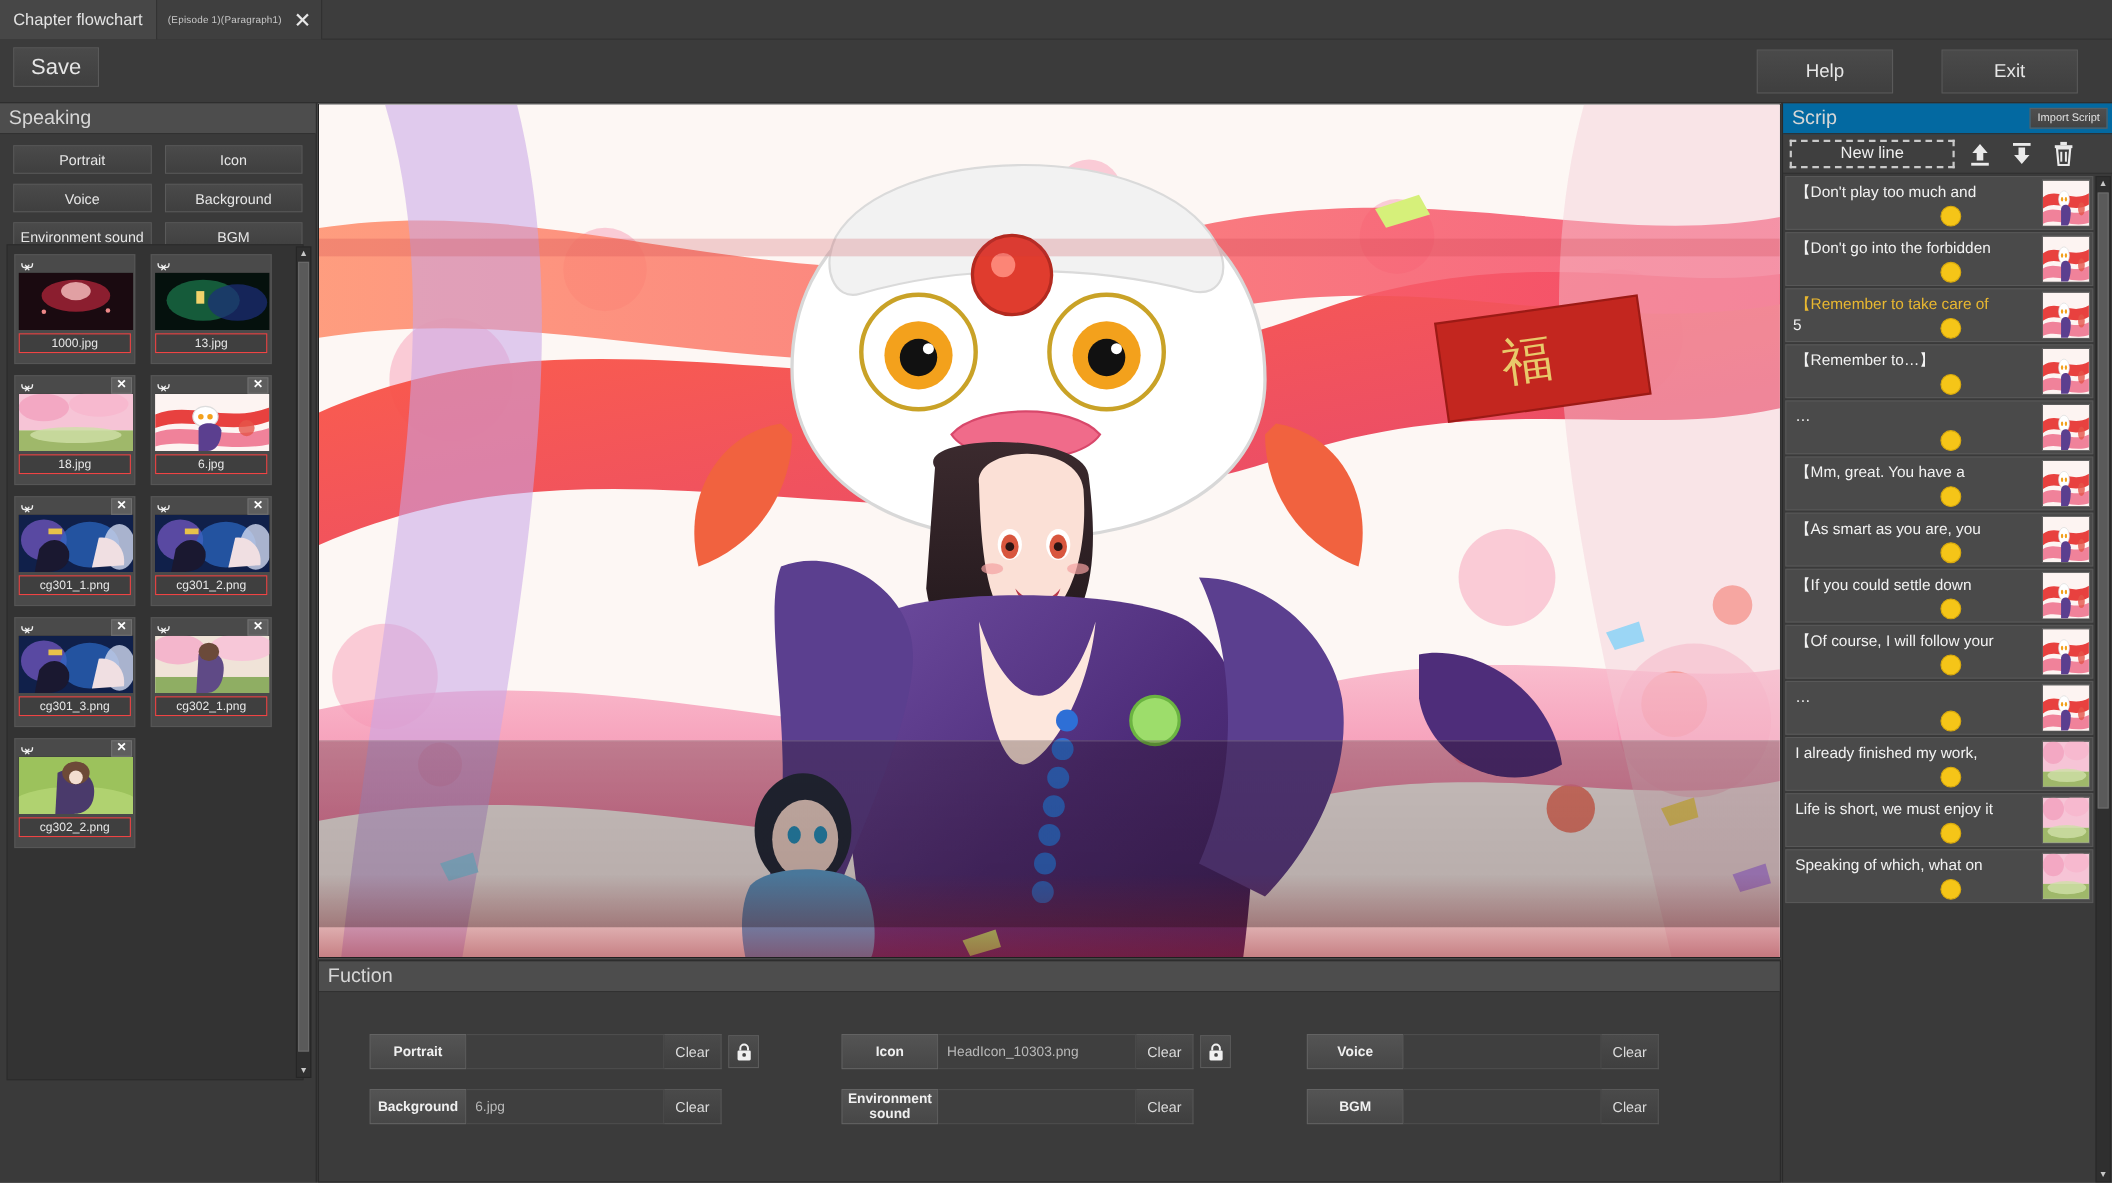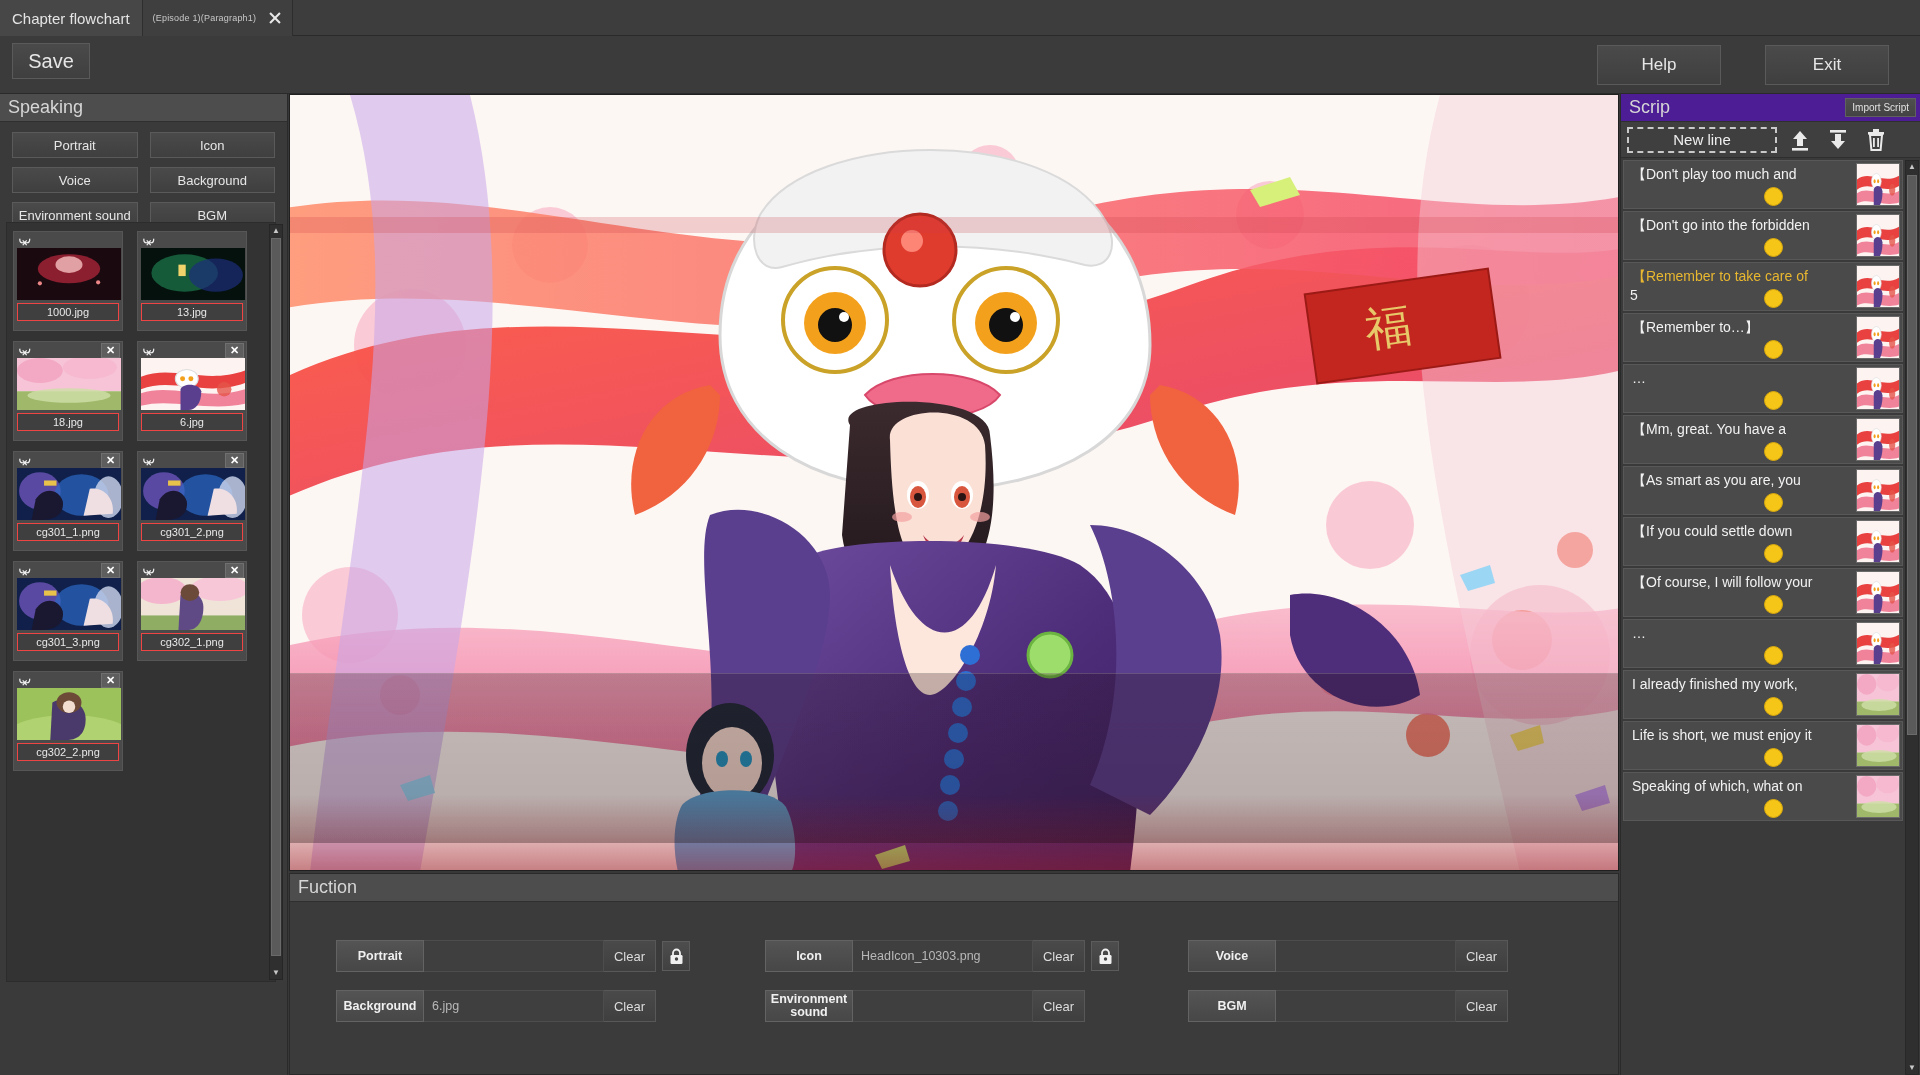--- a/index.html
+++ b/index.html
@@ -179,21 +179,21 @@
     background: linear-gradient(#4d4d4d,#414141); border: 1px solid #5c5c5c;
     display: flex; align-items: center; justify-content: center; cursor: pointer;
   }
 
   
   .right-panel {
     position: absolute; left: 1620px; top: 94px; width: 300px; height: 981px;
     background: #3a3a3a; border-left: 1px solid #2a2a2a;
   }
   .script-hdr {
-    position: relative; height: 28px; background: #4c1d95;
+    position: relative; height: 28px; background: #0369a1;
     display: flex; align-items: center; padding-left: 8px; border-bottom: 1px solid #2f2f2f;
   }
   .script-hdr-title { font-size: 18px; color: #d6d6d6; }
   .btn-import-script {
     position: absolute; right: 4px; top: 4px; height: 19px; padding: 0 6px;
     font-size: 10px; background: linear-gradient(#4f4f4f,#434343);
     border: 1px solid #606060; color: #e2e2e2;
     display: flex; align-items: center; cursor: pointer;
   }
   .script-toolbar {

